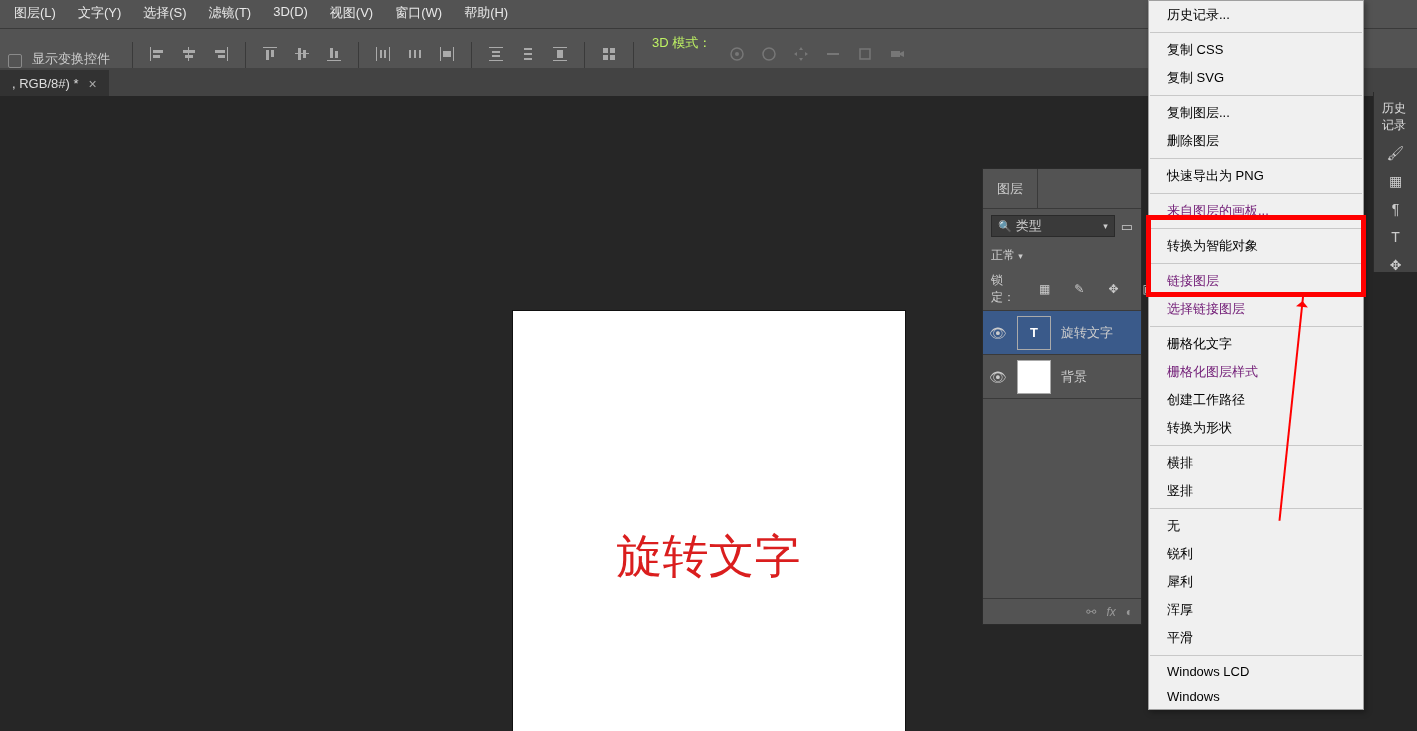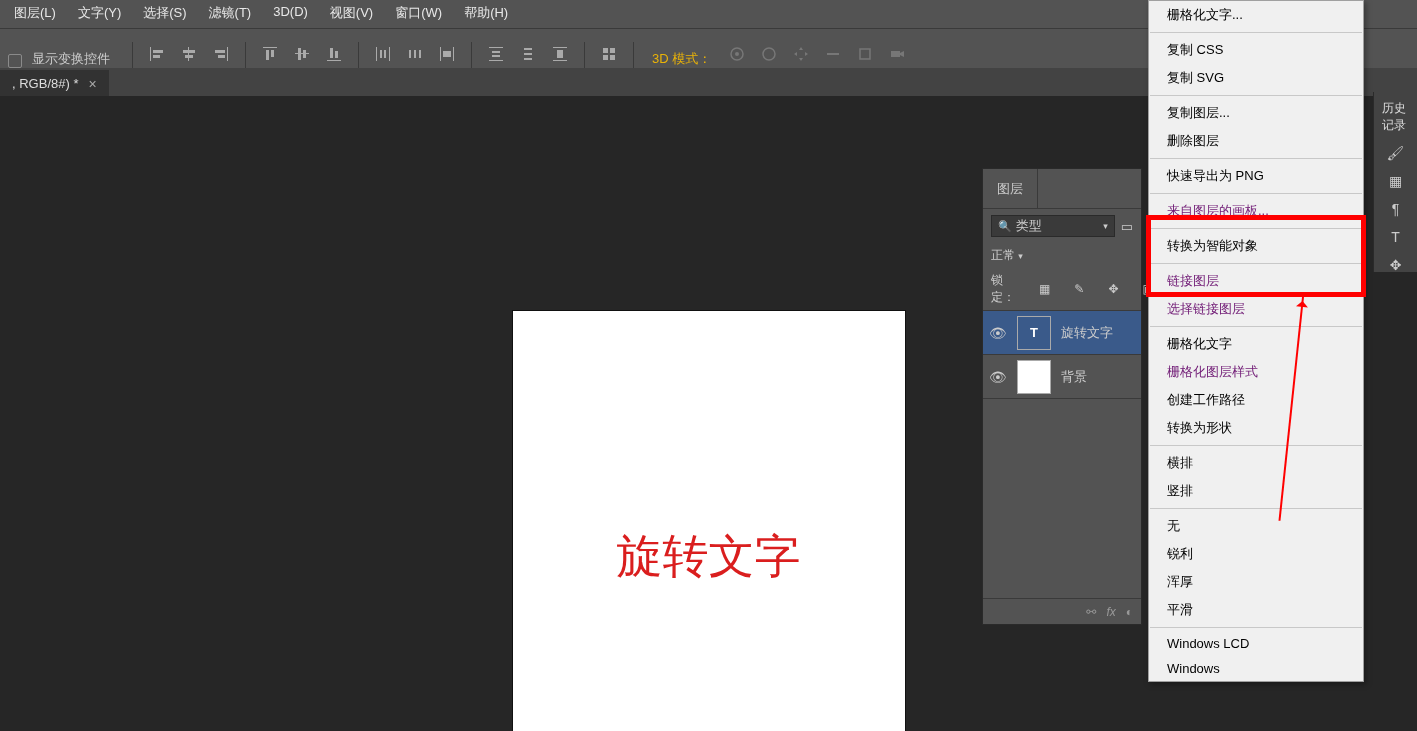--- a/index.html
+++ b/index.html
@@ -5,21 +5,21 @@
 *{margin:0;padding:0;box-sizing:border-box;font-family:"Microsoft YaHei",sans-serif}
 body{background:#323232;color:#ccc;width:1417px;height:731px;overflow:hidden;position:relative;font-size:13px}
 .menubar{height:28px;background:#535353;display:flex;padding:0 4px;gap:2px}
 .menubar .mi{padding:4px 10px;cursor:pointer;color:#e8e8e8}
 .optbar{height:40px;background:#535353;display:flex;align-items:flex-end;padding:0 8px;gap:4px;border-top:1px solid #3a3a3a}
 .optbar .chk{width:14px;height:14px;border:1px solid #8a8a8a;border-radius:2px;margin-right:6px}
 .optbar .lbl{margin-right:12px}
 .optbar .sep{width:1px;height:26px;background:#3a3a3a;margin:0 6px}
 .optbar .ticon{width:28px;height:28px;display:flex;align-items:center;justify-content:center;color:#aaa;border-radius:2px}
 .optbar .ticon svg{width:18px;height:18px}
-.optbar .mode{color:#eab308;margin:0 8px}
+.optbar .mode{color:#bef264;margin:16px 8px}
 .tabbar{height:28px;background:#434343;display:flex;align-items:end}
 .tab{height:26px;background:#323232;display:flex;align-items:center;padding:0 12px;color:#ddd;border-top:1px solid #323232;gap:10px}
 .tab .x{color:#aaa;font-size:14px;cursor:pointer}
 .canvas-area{position:absolute;top:96px;left:0;right:0;bottom:0;background:#262626;display:flex;justify-content:center;align-items:flex-start;padding-top:215px}
 .canvas{width:392px;height:420px;background:#fff;box-shadow:0 0 0 1px #111}
 .canvas .txt{color:#DA1E1E;font-family:"SimSun","宋体",serif;font-size:46px;text-align:center;margin-top:215px}
 .layers-panel{position:absolute;top:168px;left:982px;width:160px;background:#535353;border:1px solid #2a2a2a}
 .lp-tabs{height:40px;display:flex;align-items:center;border-bottom:1px solid #3a3a3a}
 .lp-tab{padding:0 14px;height:100%;display:flex;align-items:center;background:#535353;border-right:1px solid #3a3a3a}
 .lp-search{display:flex;gap:6px;align-items:center;padding:6px 8px}
@@ -232,21 +232,21 @@
 <div class="right-dock">
   <div class="tab2">历史记录</div>
   <div class="di">🖌</div>
   <div class="di">▦</div>
   <div class="di">¶</div>
   <div class="di">T</div>
   <div class="di">✥</div>
 </div>
 
 <div class="context-menu" id="ctx">
-    <div class="item">栅格化文字...</div>
+    <div class="item">历史记录...</div>
     <div class="divider"></div>
     <div class="item">复制 CSS</div>
     <div class="item">复制 SVG</div>
     <div class="divider"></div>
     <div class="item">复制图层...</div>
     <div class="item">删除图层</div>
     <div class="divider"></div>
     <div class="item">快速导出为 PNG</div>
     <div class="divider"></div>
     <div class="item disabled">来自图层的画板...</div>
@@ -259,20 +259,21 @@
     <div class="item">栅格化文字</div>
     <div class="item disabled">栅格化图层样式</div>
     <div class="item">创建工作路径</div>
     <div class="item">转换为形状</div>
     <div class="divider"></div>
     <div class="item">横排</div>
     <div class="item">竖排</div>
     <div class="divider"></div>
     <div class="item">无</div>
     <div class="item">锐利</div>
+    <div class="item">犀利</div>
     <div class="item">浑厚</div>
     <div class="item">平滑</div>
     <div class="divider"></div>
     <div class="item">Windows LCD</div>
     <div class="item">Windows</div>
   </div>
 
 <div class="redbox" style="top:215px;left:1146px;width:220px;height:82px"></div>
 
 <div class="arrow" style="top:297px;left:1302px;height:225px;transform:rotate(6deg)"></div>

